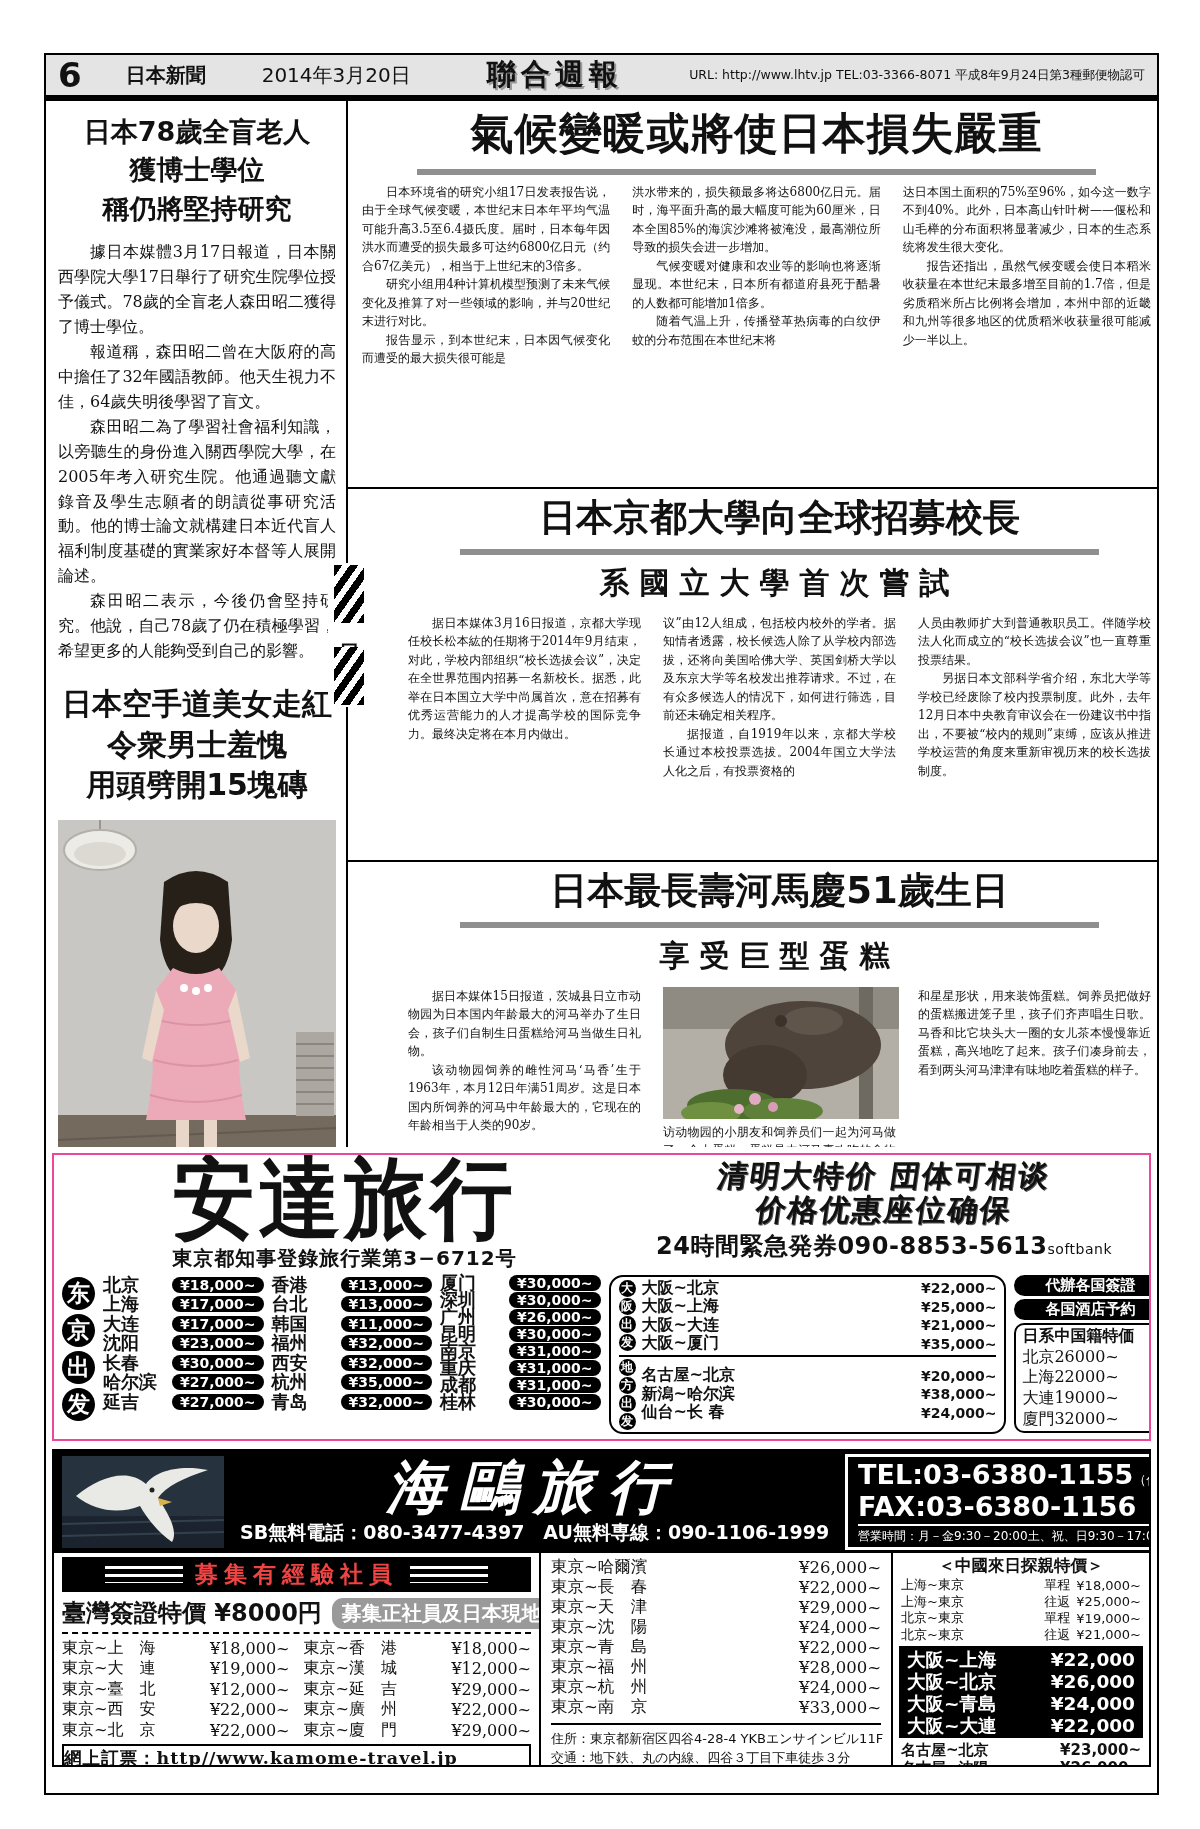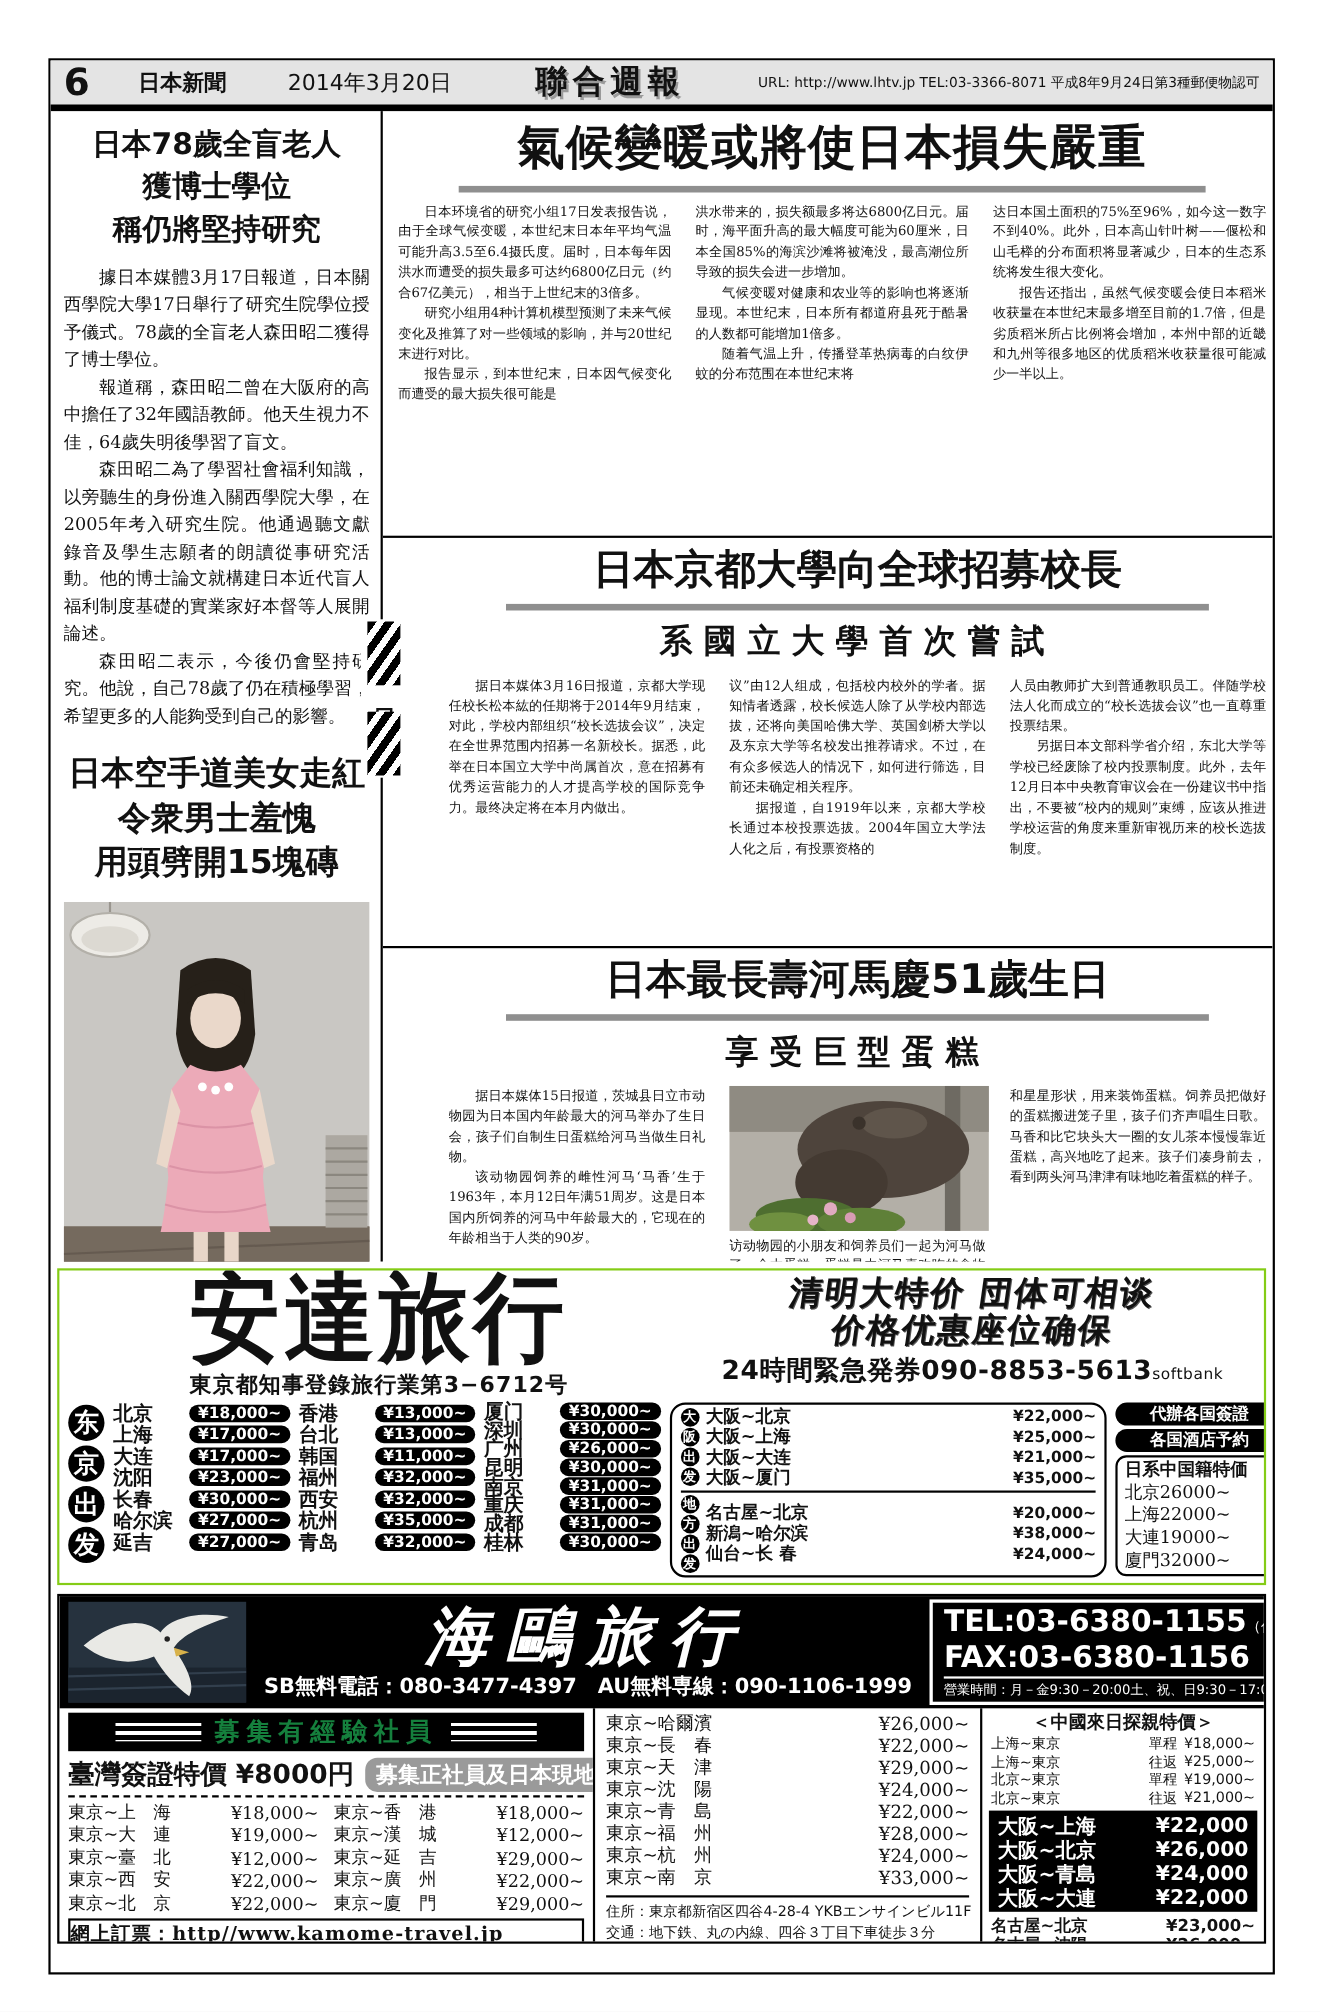--- a/index.html
+++ b/index.html
@@ -46,21 +46,21 @@
   .photo-hippo{display:block;margin:0 0 4px;}
 
   .gutter-strip{position:absolute;left:282px;top:462px;width:42px;background:#fff;
                 padding:2px 0;display:flex;flex-direction:column;align-items:center;gap:4px;}
   .stripes{width:30px;height:58px;
            background:repeating-linear-gradient(125deg,#000 0 7px,#fff 7px 13px);}
   .strip-label{writing-mode:vertical-rl;font-family:"DejaVu Sans",sans-serif;font-weight:900;
                font-size:21px;letter-spacing:4px;line-height:1;}
 
   
-  .ad-anda{margin:6px 6px 0;border:2px solid #84cc16;height:288px;box-sizing:border-box;
+  .ad-anda{margin:6px 6px 0;border:2px solid #ec4899;height:288px;box-sizing:border-box;
            padding:2px 8px;font-family:"DejaVu Sans",sans-serif;overflow:hidden;}
   .anda-top{display:flex;align-items:flex-start;}
   .anda-left{width:565px;flex:0 0 565px;text-align:center;}
   .anda-title{font-size:82px;font-weight:900;line-height:0.95;letter-spacing:4px;margin:0;
               transform:scaleY(1.08);transform-origin:top;}
   .anda-license{font-size:20px;font-weight:900;margin-top:10px;letter-spacing:1px;}
   .anda-promo{flex:1;text-align:center;padding-top:2px;}
   .promo-line{font-size:30px;font-weight:900;transform:skewX(-8deg);line-height:1.12;
               letter-spacing:2px;text-shadow:1px 1px 0 #555;}
   .anda-hotline{font-size:24px;font-weight:900;margin-top:4px;letter-spacing:0.5px;}
@@ -111,21 +111,21 @@
          white-space:nowrap;}
   .km-telbox{border:3px solid #fff;margin-left:auto;padding:2px 10px;
              font-family:"DejaVu Sans",sans-serif;}
   .km-tel{font-size:27px;font-weight:900;line-height:1.15;white-space:nowrap;}
   .km-telnote{font-size:13px;font-weight:400;}
   .km-hours{font-size:12px;border-top:2px solid #fff;margin-top:2px;padding-top:2px;white-space:nowrap;}
 
   .km-body{display:flex;height:238px;}
   .km-left{flex:0 0 487px;width:487px;border-right:2px solid #000;box-sizing:border-box;
            padding:4px 8px;display:flex;flex-direction:column;overflow:hidden;}
-  .recruit-bar{background:#000;color:#15803d;display:flex;align-items:center;justify-content:center;
+  .recruit-bar{background:#000;color:#ef4444;display:flex;align-items:center;justify-content:center;
                gap:12px;padding:2px 6px;}
   .recruit-txt{font-size:23px;font-weight:900;font-family:"DejaVu Sans",sans-serif;letter-spacing:6px;}
   .bstripe{width:78px;height:17px;
            background:repeating-linear-gradient(#fff 0 3px,#000 3px 8px);}
   .taiwan-row{display:flex;align-items:center;gap:10px;margin:5px 0 3px;}
   .taiwan{font-size:24px;font-weight:900;font-family:"DejaVu Sans",sans-serif;white-space:nowrap;}
   .gray-pill{background:#9a9a9a;color:#fff;font-size:20px;font-weight:700;border-radius:11px;
              padding:2px 10px;font-family:Liberation Mono, monospace;white-space:nowrap;}
   .km-routes{border-top:2px dashed #000;padding-top:4px;display:flex;gap:14px;}
   .kr-list{flex:1;}

